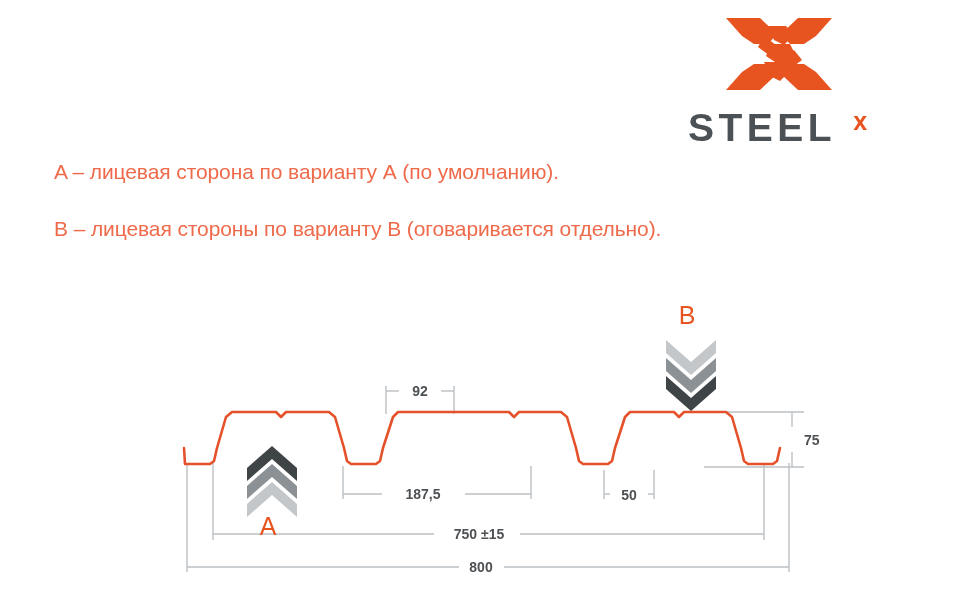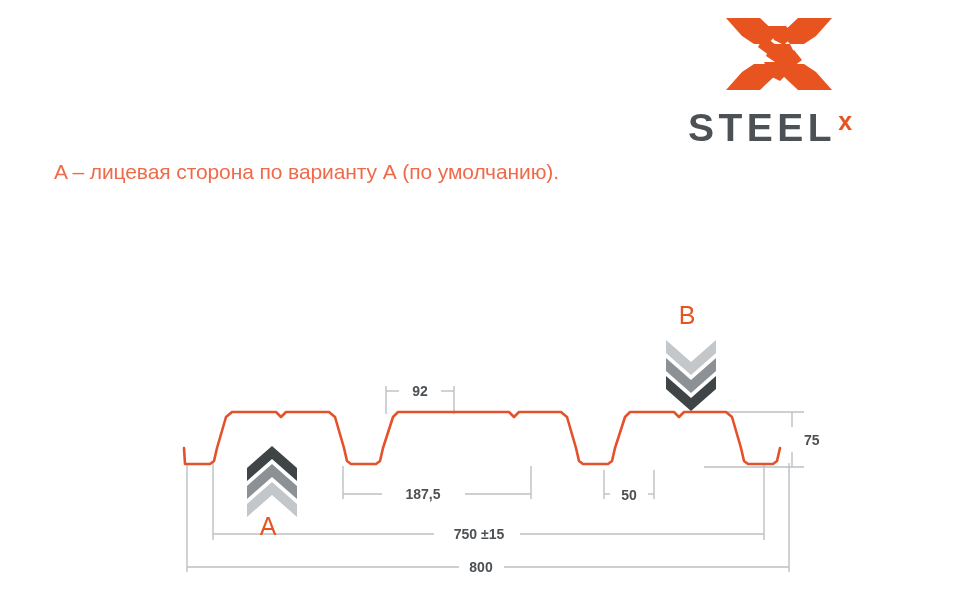--- a/index.html
+++ b/index.html
@@ -11,21 +11,21 @@
     overflow:hidden;
     -webkit-font-smoothing:antialiased;
   }
   .page{position:absolute;inset:0;}
 
   
   .logo{position:absolute;left:688px;top:14px;width:230px;height:130px;}
   .logo-mark{position:absolute;left:36px;top:0px;width:110px;height:80px;}
   .logo-word{
     position:absolute;left:0px;top:94px;width:230px;height:40px;
-    display:flex;align-items:baseline;justify-content:flex-start;
+    display:flex;align-items:baseline;justify-content:flex-start;gap:15px;
   }
   .logo-steel{
     font-family:"Liberation Sans", sans-serif;
     font-weight:bold;
     font-size:39px;
     letter-spacing:4.5px;
     color:#4c5156;
     line-height:1;
   }
   .logo-x{
@@ -99,20 +99,21 @@
         </g>
       </svg>
     </div>
     <div class="logo-word">
       <span class="logo-steel">STEEL</span>
       <span class="logo-x">x</span>
     </div>
   </div>
 
   <div class="note note-a">A – лицевая сторона по варианту А (по умолчанию).</div>
+  <div class="note note-b">B – лицевая стороны по варианту B (оговаривается отдельно).</div>
 
   <div class="drawing">
     <svg width="970" height="597" viewBox="0 0 970 597" xmlns="http://www.w3.org/2000/svg">
 
       <g stroke="#bcc0c3" stroke-width="1.4" fill="none">
 
         <line x1="382" y1="386" x2="382" y2="414"></line>
         <line x1="450" y1="386" x2="450" y2="414"></line>
         <line x1="382" y1="391" x2="395" y2="391"></line>
         <line x1="437" y1="391" x2="450" y2="391"></line>

